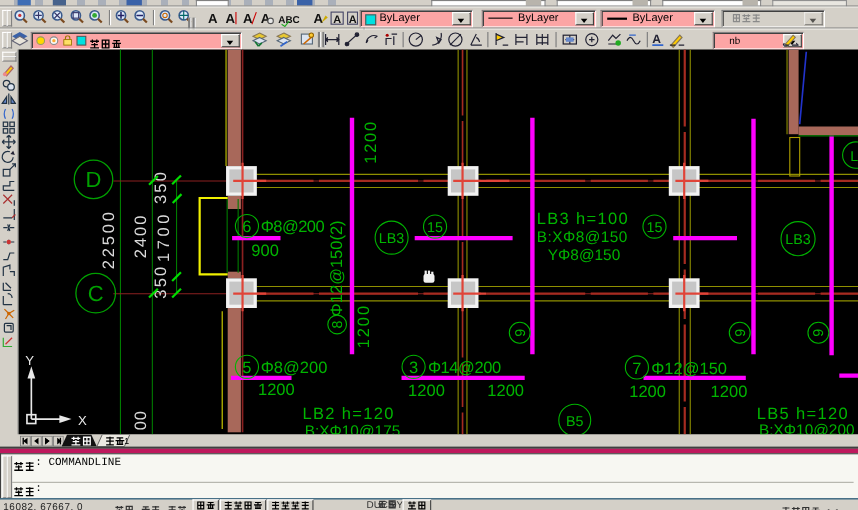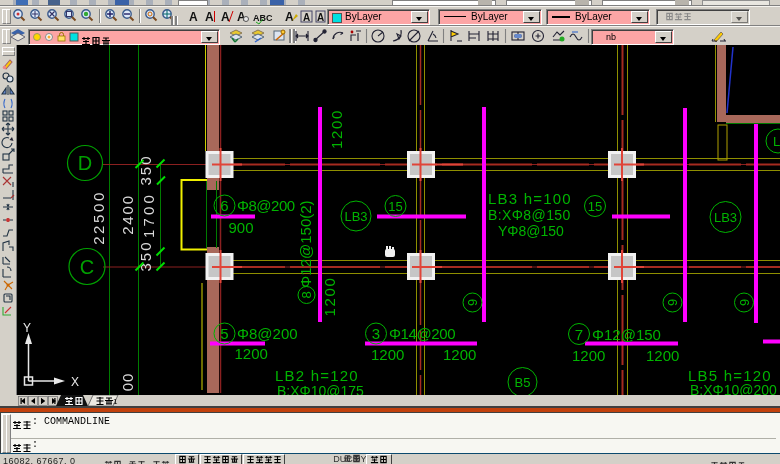--- a/index.html
+++ b/index.html
@@ -262,21 +262,21 @@
    <g transform="translate(297,0)">
           <text x="1" y="11" font-size="11" font-weight="bold" fill="#223" stroke="none">A</text>
           <line x1="1" y1="13" x2="11" y2="13" stroke="#36c" stroke-width="1.6"></line>
         </g>
    <g transform="translate(313,0)">
           <path d="M2,13 L10,4 l2,2 -8,9 z" fill="#fc0" stroke="#875"></path>
           <path d="M1,13 h5 M9,13 h5"></path>
         </g>
   </g>
  </svg>
- <div class="combo" style="left:591px;top:2px;width:81px;height:14px;">
+ <div class="combo" style="left:648px;top:2px;width:81px;height:14px;">
    <div class="abs" style="left:14px;top:2px;font-size:9px;color:#000;">nb</div>
    <div class="cbtn"></div>
  </div>
  <svg class="abs" style="left:711px;top:1px" width="16" height="16" viewBox="0 0 16 16">
   <path d="M3,12 L10,4 l2,2 -7,8 z" fill="#fc0" stroke="#875"></path>
       <path d="M1,13 h5 M9,13 h6" stroke="#223"></path>
       <path d="M2,11 l-1,2 M13,11 l1,2" stroke="#223"></path>
  </svg>
 </div>
 
@@ -599,21 +599,21 @@
       </g>
   <g style="color:#000">
         <use href="#hzA" x="39" y="1"></use>
         <use href="#hzD" x="48" y="1"></use>
       </g>
   <text x="57" y="9" font-size="8" fill="#000">1</text>
  </svg>
  <div class="abs" style="left:0;top:11px;width:780px;height:2px;background:#404040;"></div>
 </div>
 
-<div class="abs" id="cmd" style="left:0;top:408px;width:780px;height:45px;background:#c2410c;">
+<div class="abs" id="cmd" style="left:0;top:408px;width:780px;height:45px;background:#be185d;">
  <div class="abs" style="left:0;top:4px;width:780px;height:41px;background:#f7f7f2;border-top:1px solid #404040;border-left:1px solid #404040;box-sizing:border-box;"></div>
  <div class="abs" style="left:2px;top:6px;width:3px;height:37px;border:1px solid;border-color:#fff #808080 #808080 #fff;background:#d4d0c8;"></div>
  <div class="abs" style="left:6px;top:6px;width:3px;height:37px;border:1px solid;border-color:#fff #808080 #808080 #fff;background:#d4d0c8;"></div>
  <div class="abs" style="left:12px;top:8px;height:11px;">
    <svg width="10" height="10" viewBox="0 0 10 10" style="color:#000">
         <use href="#hzC"></use>
       </svg><svg width="10" height="10" viewBox="0 0 10 10" style="color:#000">
         <use href="#hzA"></use>
       </svg><span style="font-family:'Liberation Mono',monospace;font-size:10px;line-height:10px;color:#000;vertical-align:top;position:relative;top:1px;">: COMMANDLINE</span>
  </div>

